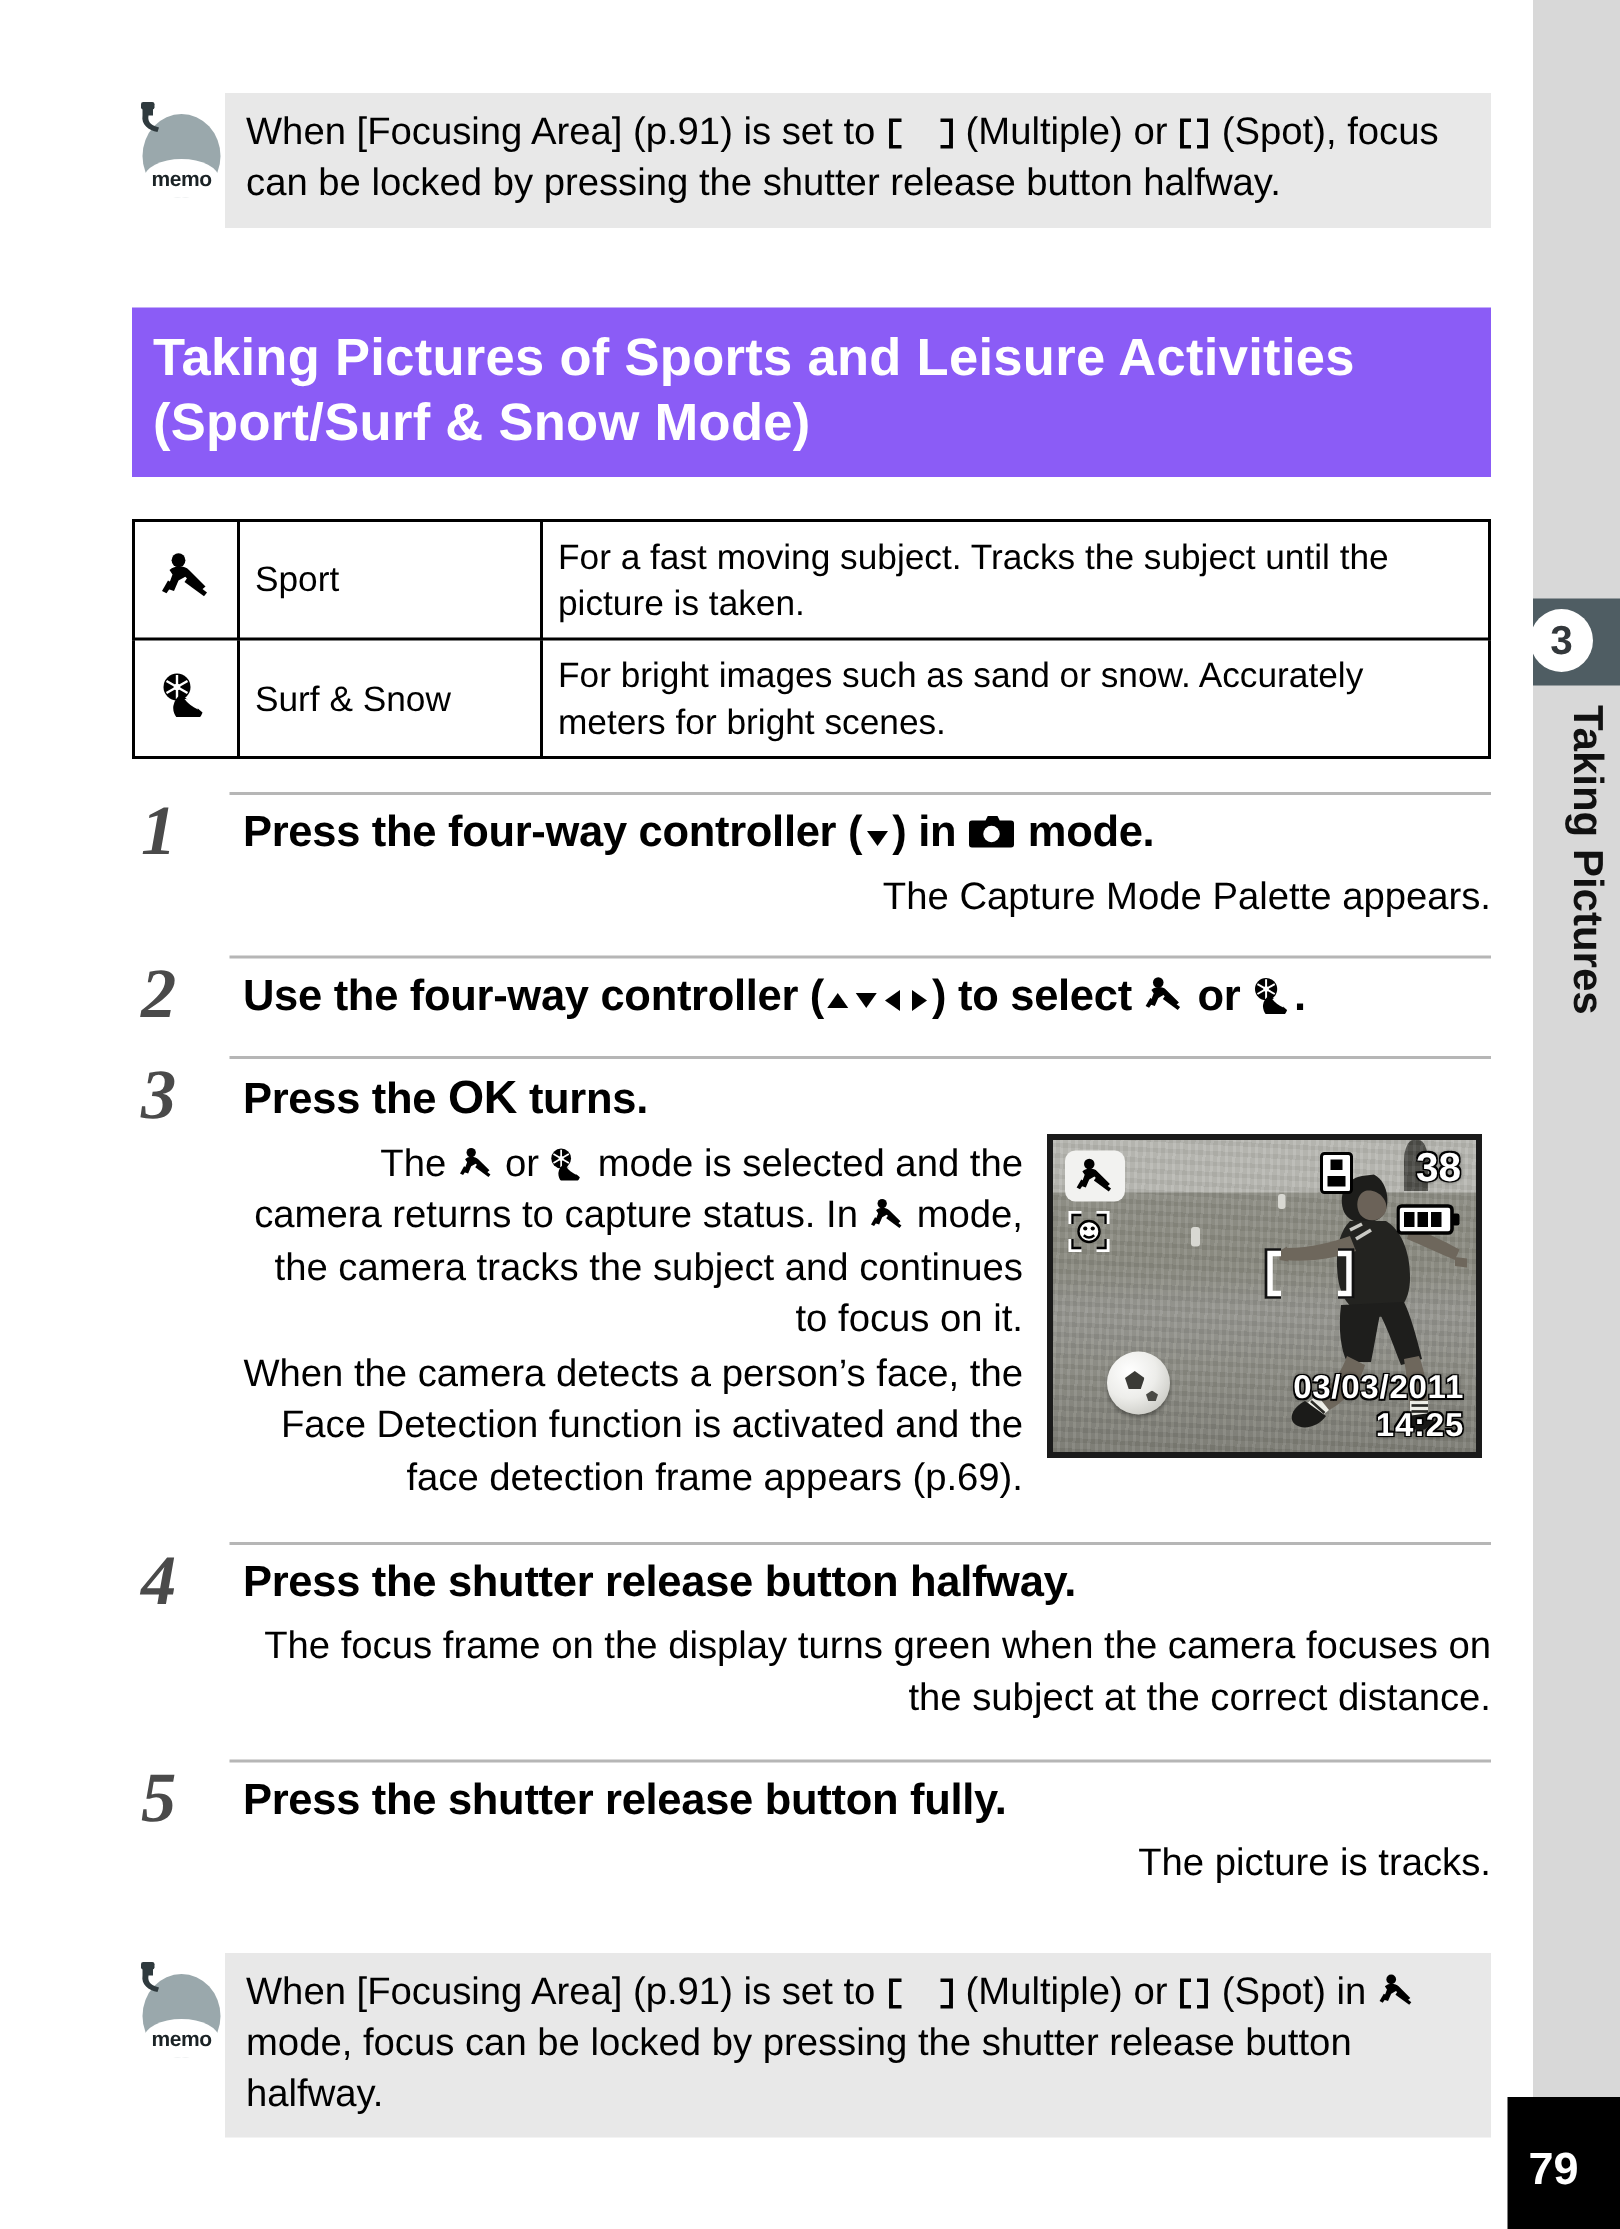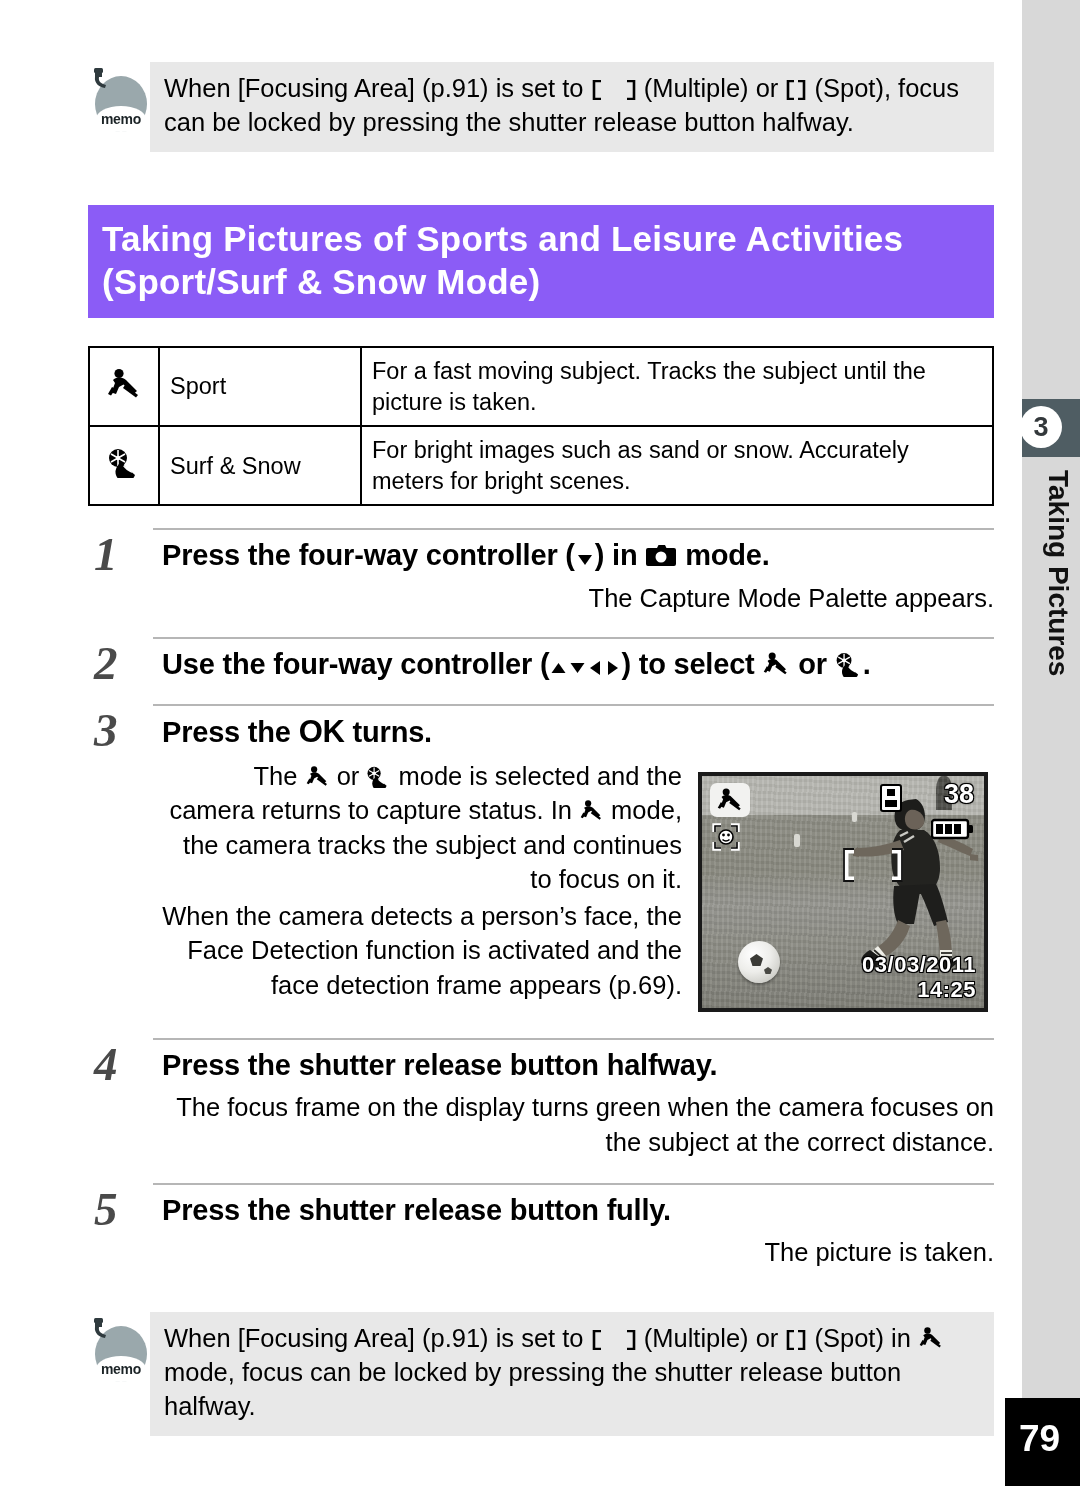--- a/index.html
+++ b/index.html
@@ -64,23 +64,23 @@
     text-align: left;
   }
   .page-number-box {
     position: absolute;
     left: 1005px;
     top: 1398px;
     width: 75px;
     height: 88px;
     background: #000000;
     color: #ffffff;
-    font-size: 37px;
-    font-weight: bold;
-    padding-top: 20px;
+    font-size: 30px;
+    font-weight: bold;
+    padding-top: 32px;
     padding-left: 14px;
     box-sizing: border-box;
   }
 
   
   .content {
     position: absolute;
     left: 88px;
     top: 0;
     width: 906px;
@@ -241,25 +241,25 @@
   .ic {
     display: inline-block;
     vertical-align: -3px;
   }
   .ic svg { display: block; }
 
   
   .lcd {
     position: relative;
     width: 290px;
-    height: 240px;
+    height: 216px;
     border: 4px solid #1a1a1a;
     box-sizing: border-box;
     overflow: hidden;
-    margin-top: 20px;
+    margin-top: 4px;
     background: #8d8d85;
   }
   .lcd-scene {
     position: absolute;
     inset: 0;
     background:
       linear-gradient(to bottom,
         #9d9d94 0%, #9d9d94 16%,
         #8e8e85 17%, #8a8a80 40%,
         #969690 55%, #8c8c84 75%,
@@ -647,21 +647,21 @@
       <div class="step-head">Press the shutter release button halfway.</div>
       <div class="step-body">The focus frame on the display turns green when the camera focuses on the subject at the correct distance.</div>
     </div>
   </div>
 
   <div class="step" style="margin-top:24px;">
     <div class="step-rule"></div>
     <div class="step-num">5</div>
     <div class="step-inner">
       <div class="step-head">Press the shutter release button fully.</div>
-      <div class="step-body">The picture is taken.</div>
+      <div class="step-body">The picture is tracks.</div>
     </div>
   </div>
 
   <div class="memo-block memo-bottom">
     <div class="memo-icon">
       <div class="memo-ellipse"></div>
       <svg class="memo-pin" viewBox="0 0 22 26">
         <path d="M3 2 L10 2 L10 9 L7 9 C6 14 10 16 14 17 L13 20 C7 19 2 15 3 9 L3 2 Z" fill="#2f3a3e"></path>
         <rect x="2" y="0" width="9" height="5" rx="1.5" fill="#2f3a3e"></rect>
       </svg>

